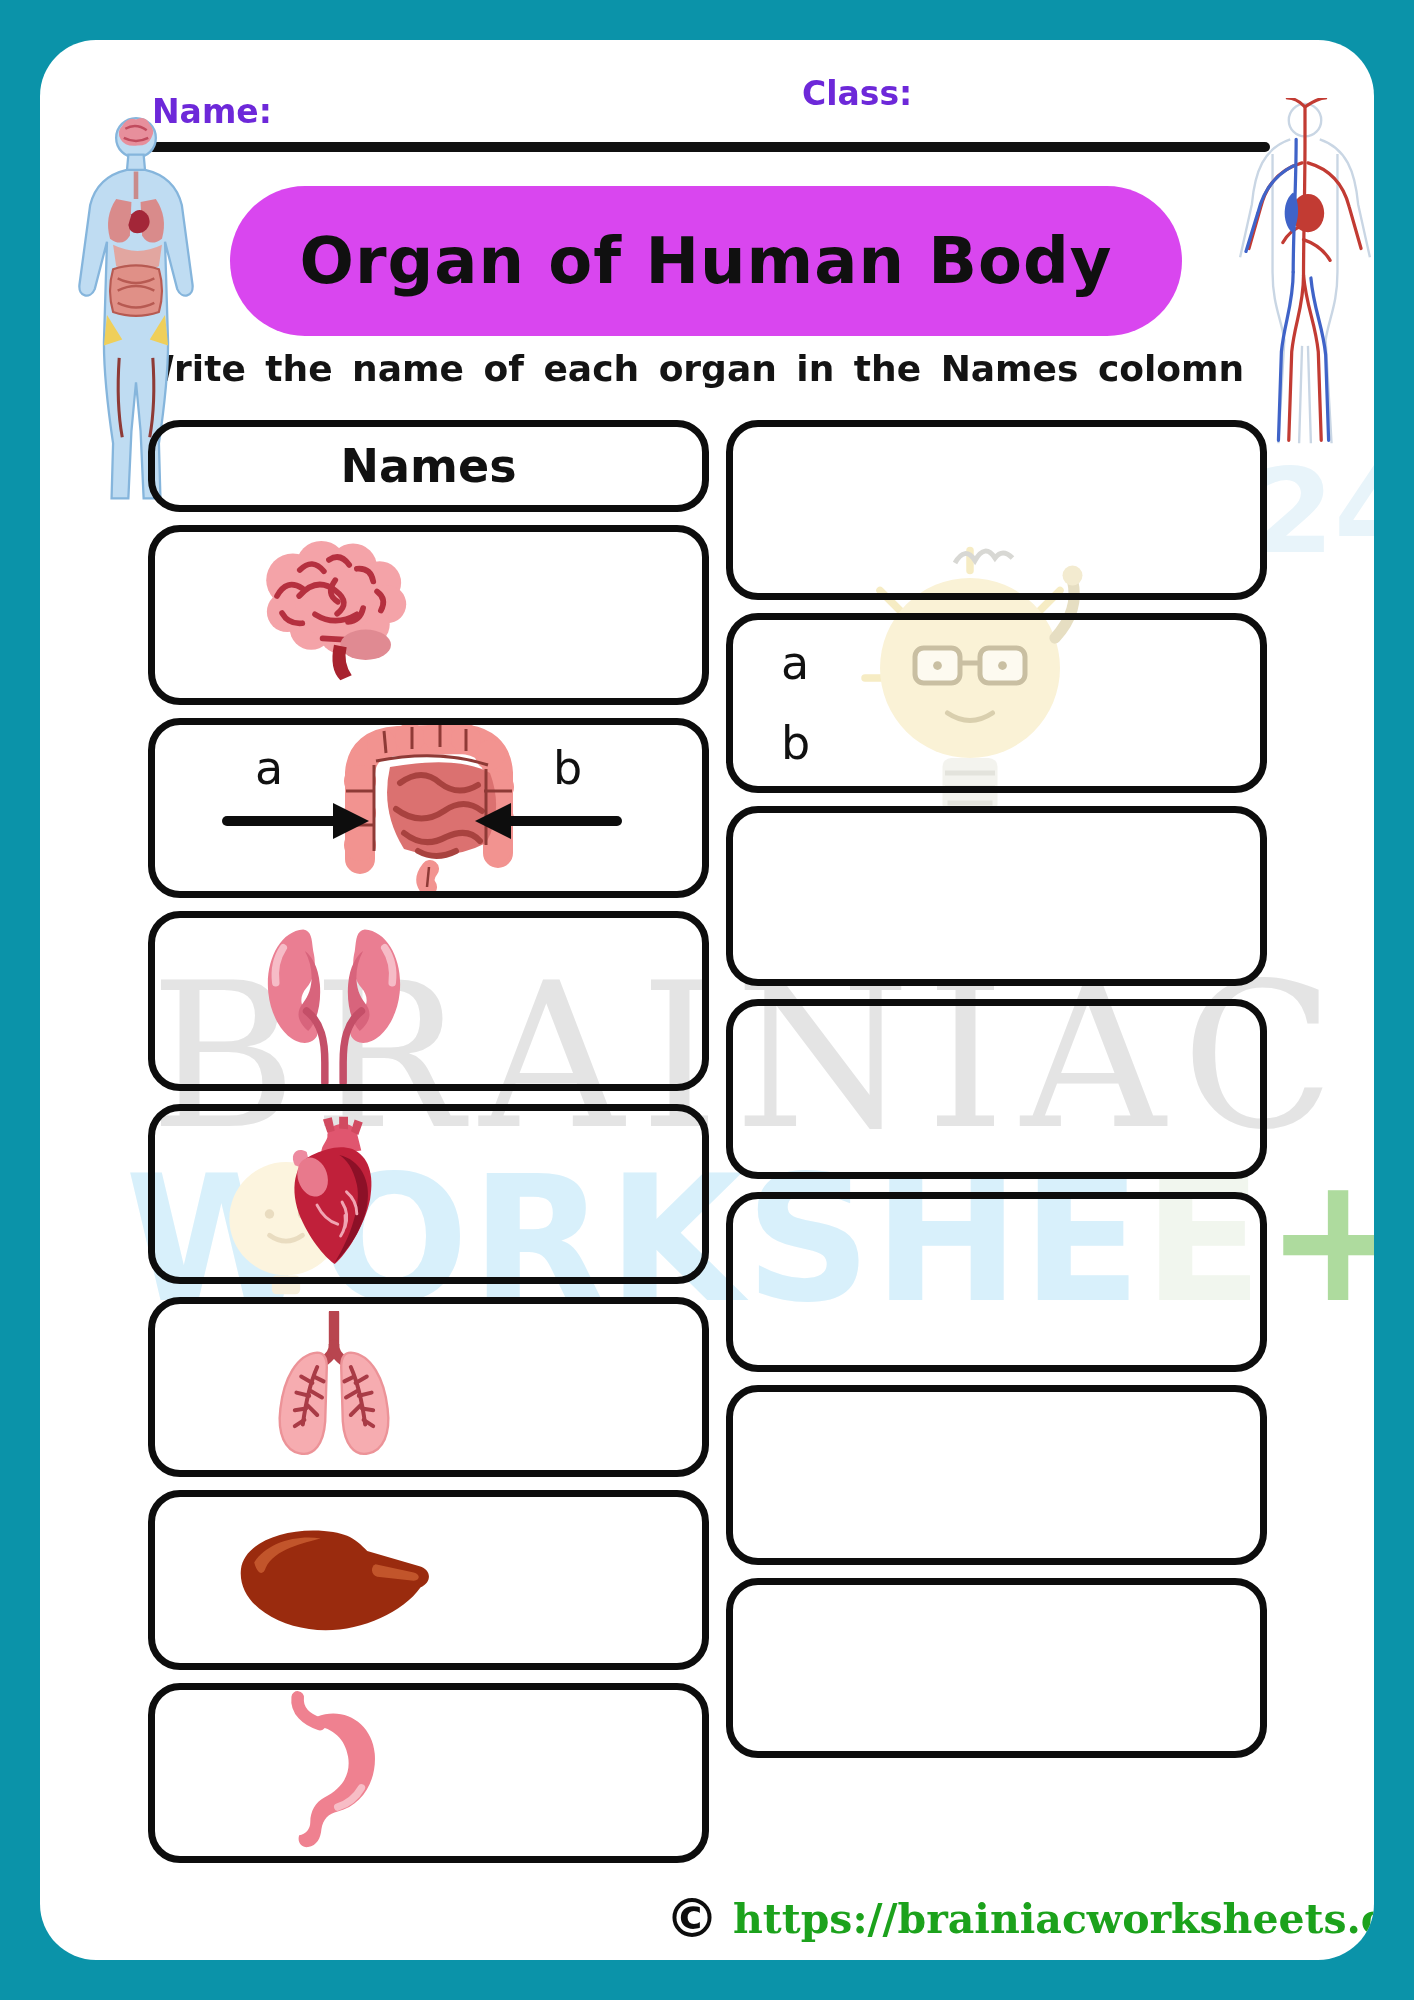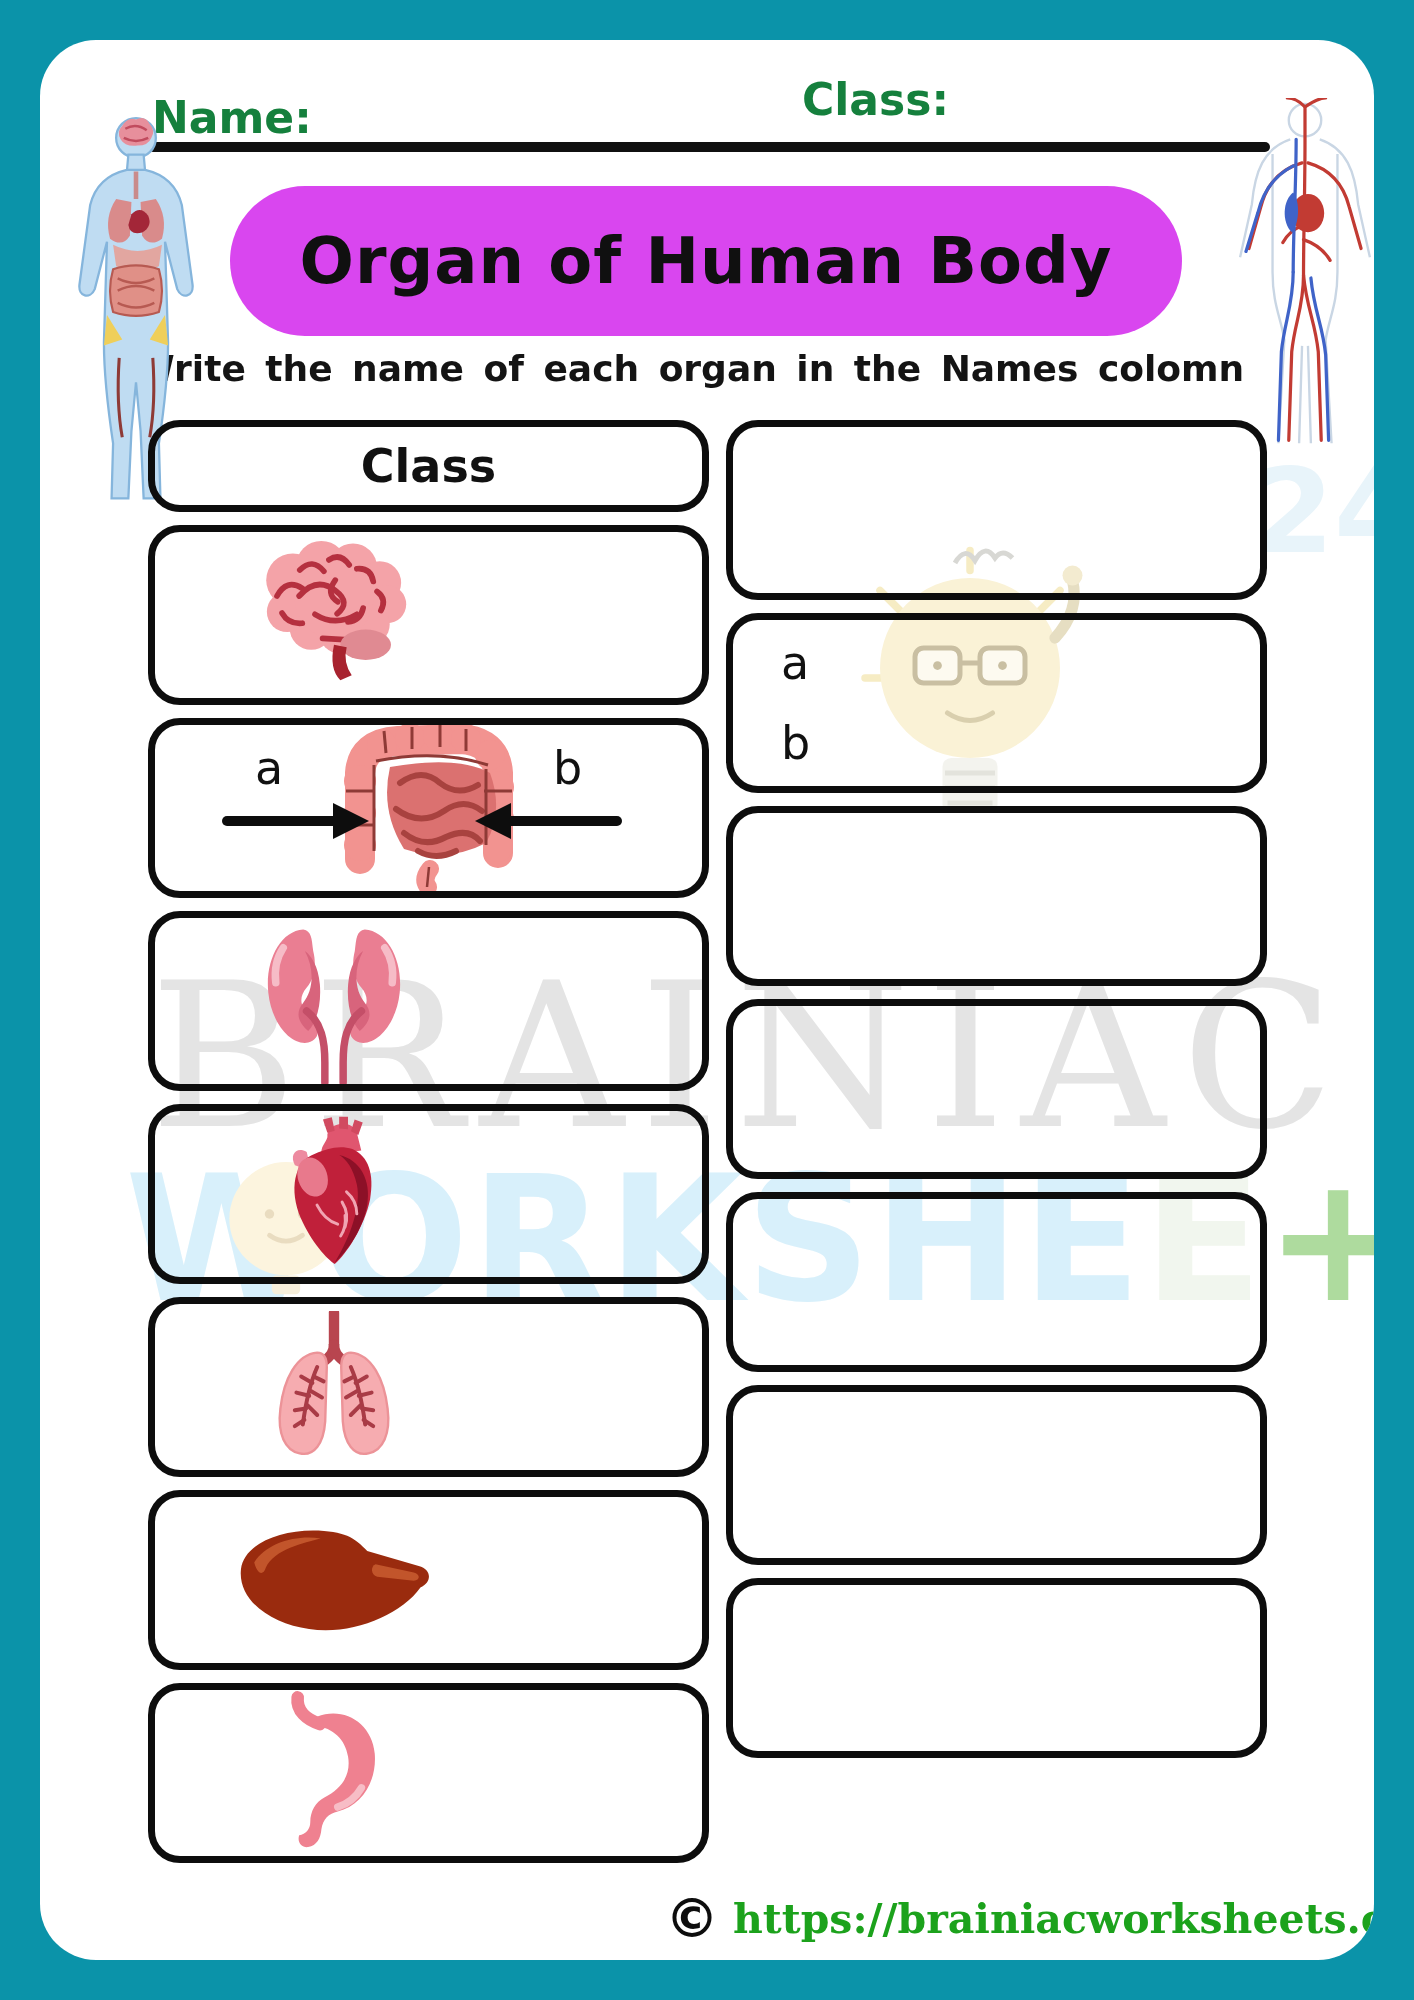--- a/index.html
+++ b/index.html
@@ -6,21 +6,21 @@
   body{
     width:1414px;height:2000px;position:relative;overflow:hidden;
     background:#0B93A9;
     font-family:"DejaVu Sans","Liberation Sans",sans-serif;
   }
   .page{
     position:absolute;left:40px;top:40px;width:1334px;height:1920px;
     background:#ffffff;border-radius:56px;overflow:hidden;
   }
   
-  .hdr-label{position:absolute;font-size:44px;font-weight:bold;color:#15803d;}
+  .hdr-label{position:absolute;font-size:33px;font-weight:bold;color:#6d28d9;}
   #name-label{left:112px;top:52px;}
   #class-label{left:762px;top:34px;}
   .hdr-line{position:absolute;left:108px;top:102px;width:1122px;height:10px;background:#101010;border-radius:5px;}
   .title-bubble{
     position:absolute;left:190px;top:146px;width:952px;height:150px;
     background:#d946ef;border-radius:76px;display:flex;align-items:center;justify-content:center;
   }
   .title-bubble span{font-size:64px;font-weight:bold;color:#101010;letter-spacing:1px;}
   .instruction{
     position:absolute;left:95px;top:308px;width:1000px;
@@ -175,21 +175,21 @@
         <path d="M52,118 C52,140 46,152 44,172 L42,232"></path>
         <path d="M64,122 C66,144 72,154 74,174 L76,232"></path>
       </g>
       <ellipse cx="62" cy="78" rx="11" ry="13" fill="#C23B33"></ellipse>
       <path d="M52,64 C45,69 44,84 51,91 C56,86 57,70 52,64 Z" fill="#3F63C8"></path>
     </svg>
   </div>
 
   <div class="col" id="organs-col">
     <div class="cell head-cell">
-      <span>Class</span>
+      <span>Names</span>
     </div>
 
     <div class="cell organ-cell">
       <svg width="190" height="162" viewBox="0 0 300 250">
         <g fill="#F4A3A8">
           <circle cx="85" cy="70" r="42"></circle>
             <circle cx="130" cy="48" r="40"></circle>
             <circle cx="180" cy="50" r="38"></circle>
           <circle cx="222" cy="74" r="34"></circle>
             <circle cx="234" cy="108" r="30"></circle>

